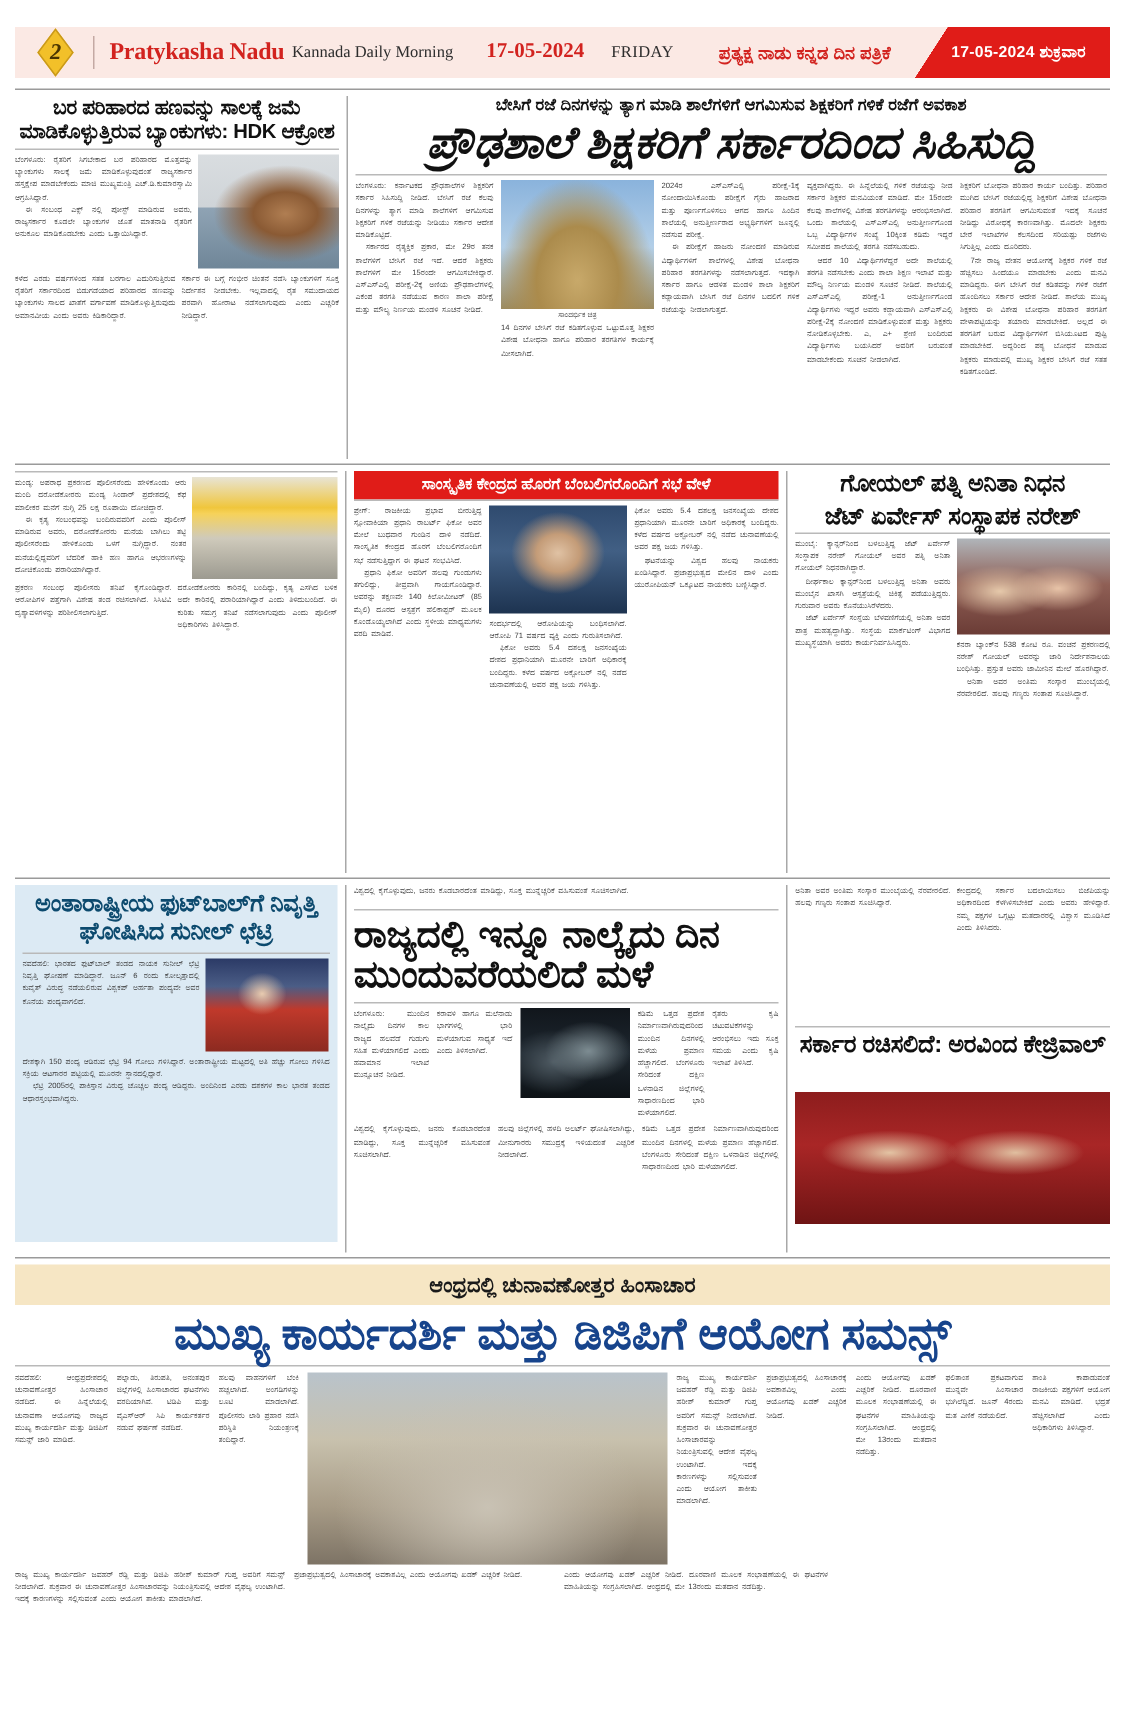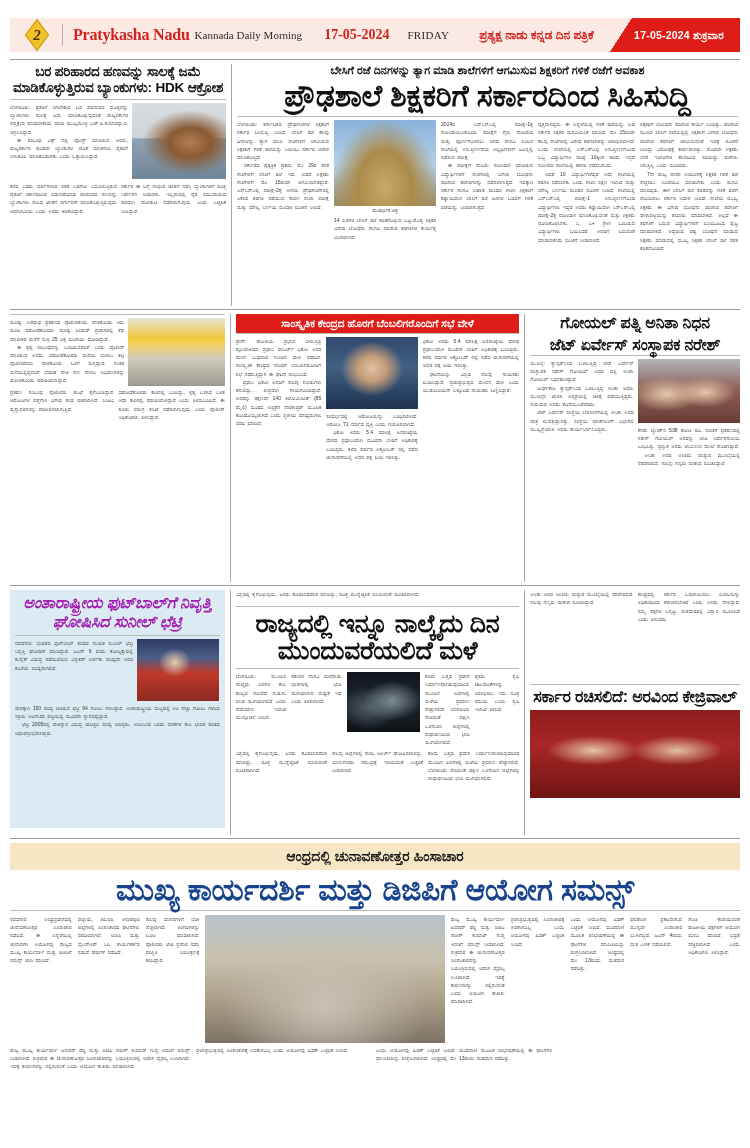--- a/index.html
+++ b/index.html
@@ -205,21 +205,21 @@
       linear-gradient(to bottom, #11161c 0%, #1d262e 50%, #0d1216 100%); }
   .ph-leaders { background:
       radial-gradient(ellipse at 30% 46%, #e3c4a4 0%, transparent 22%),
       radial-gradient(ellipse at 70% 46%, #e0bfa0 0%, transparent 22%),
       linear-gradient(to bottom, #8d1d1d 0%, #a92626 40%, #6f1414 100%); }
   .ph-street { background:
       radial-gradient(ellipse at 50% 70%, #c9c2b4 0%, transparent 60%),
       linear-gradient(to bottom, #b9c3cb 0%, #c8c1ad 35%, #a79b86 70%, #7d7365 100%); }
 
   .blue-box { background: #dceaf4; padding: 4px 5px; }
-  .blue-box .hl { color: #a21caf; font-style: italic; }
+  .blue-box .hl { color: #0c4a6e; }
 </style>
 </head>
 <body>
 
 <div class="masthead">
   <div class="pagebadge">
     <div class="dia"></div>
     <div class="num">2</div>
   </div>
   <div class="mast-sep"></div>
@@ -258,21 +258,21 @@
         <div style="width:105px;">
           <div class="txt p">ಸರ್ಕಾರ ಈ ಬಗ್ಗೆ ಗಂಭೀರ ಚಿಂತನೆ ನಡೆಸಿ ಬ್ಯಾಂಕುಗಳಿಗೆ ಸೂಕ್ತ ನಿರ್ದೇಶನ ನೀಡಬೇಕು. ಇಲ್ಲವಾದಲ್ಲಿ ರೈತ ಸಮುದಾಯದ ಪರವಾಗಿ ಹೋರಾಟ ನಡೆಸಲಾಗುವುದು ಎಂದು ಎಚ್ಚರಿಕೆ ನೀಡಿದ್ದಾರೆ.</div>
         </div>
       </div>
     </div>
 
     <div class="vrule"></div>
 
     <div class="col" style="width:501px;">
       <div class="kicker-plain" style="margin-bottom:2px;">ಬೇಸಿಗೆ ರಜೆ ದಿನಗಳನ್ನು ತ್ಯಾಗ ಮಾಡಿ ಶಾಲೆಗಳಿಗೆ ಆಗಮಿಸುವ ಶಿಕ್ಷಕರಿಗೆ ಗಳಿಕೆ ರಜೆಗೆ ಅವಕಾಶ</div>
-      <div class="hl hl-xl" style="text-align:center;line-height:1.08;margin-bottom:4px;">ಪ್ರೌಢಶಾಲೆ ಶಿಕ್ಷಕರಿಗೆ ಸರ್ಕಾರದಿಂದ ಸಿಹಿಸುದ್ದಿ</div>
+      <div class="hl hl-xl" style="text-align:center;line-height:1.08;margin-bottom:4px;font-style:italic;">ಪ್ರೌಢಶಾಲೆ ಶಿಕ್ಷಕರಿಗೆ ಸರ್ಕಾರದಿಂದ ಸಿಹಿಸುದ್ದಿ</div>
       <div class="rule-h thin" style="margin-bottom:3px;"></div>
 
       <div style="display:flex;gap:5px;">
         <div style="width:92px;">
           <div class="txt p">ಬೆಂಗಳೂರು: ಕರ್ನಾಟಕದ ಪ್ರೌಢಶಾಲೆಗಳ ಶಿಕ್ಷಕರಿಗೆ ಸರ್ಕಾರ ಸಿಹಿಸುದ್ದಿ ನೀಡಿದೆ. ಬೇಸಿಗೆ ರಜೆ ಕೆಲವು ದಿನಗಳನ್ನು ತ್ಯಾಗ ಮಾಡಿ ಶಾಲೆಗಳಿಗೆ ಆಗಮಿಸುವ ಶಿಕ್ಷಕರಿಗೆ ಗಳಿಕೆ ರಜೆಯನ್ನು ನೀಡಿಯು ಸರ್ಕಾರ ಆದೇಶ ಮಾಡಿಕೊಟ್ಟಿದೆ.</div>
           <div class="txt p">ಸರ್ಕಾರದ ರೈತ್ಯಕ್ತಿಕ ಪ್ರಕಾರ, ಮೇ 29ರ ತನಕ ಶಾಲೆಗಳಿಗೆ ಬೇಸಿಗೆ ರಜೆ ಇದೆ. ಆದರೆ ಶಿಕ್ಷಕರು ಶಾಲೆಗಳಿಗೆ ಮೇ 15ರಂದೇ ಆಗಮಿಸಬೇಕಿದ್ದಾರೆ. ಎಸ್ಎಸ್ಎಲ್ಸಿ ಪರೀಕ್ಷೆ-2ಕ್ಕೆ ಅಣಿಯ ಪ್ರೌಢಶಾಲೆಗಳಲ್ಲಿ ಎಕೆಂಪ ತರಗತಿ ನಡೆಯುವ ಕಾರಣ ಶಾಲಾ ಪರೀಕ್ಷೆ ಮತ್ತು ಮೌಲ್ಯ ನಿರ್ಣಯ ಮಂಡಳಿ ಸೂಚನೆ ನೀಡಿದೆ.</div>
         </div>
         <div style="width:102px;">
           <div class="photo ph-vidhana" style="height:86px;"></div>
           <div class="photo-cap-below">ಸಾಂದರ್ಭಿಕ ಚಿತ್ರ</div>
@@ -381,21 +381,21 @@
         <div class="txt p" style="margin-top:3px;">ದೇಶಕ್ಕಾಗಿ 150 ಪಂದ್ಯ ಆಡಿರುವ ಛೆಟ್ರಿ 94 ಗೋಲು ಗಳಿಸಿದ್ದಾರೆ. ಅಂತಾರಾಷ್ಟ್ರೀಯ ಮಟ್ಟದಲ್ಲಿ ಅತಿ ಹೆಚ್ಚು ಗೋಲು ಗಳಿಸಿದ ಸಕ್ರಿಯ ಆಟಗಾರರ ಪಟ್ಟಿಯಲ್ಲಿ ಮೂರನೇ ಸ್ಥಾನದಲ್ಲಿದ್ದಾರೆ.</div>
         <div class="txt p">ಛೆಟ್ರಿ 2005ರಲ್ಲಿ ಪಾಕಿಸ್ತಾನ ವಿರುದ್ಧ ಚೊಚ್ಚಲ ಪಂದ್ಯ ಆಡಿದ್ದರು. ಅಂದಿನಿಂದ ಎರಡು ದಶಕಗಳ ಕಾಲ ಭಾರತ ತಂಡದ ಆಧಾರಸ್ತಂಭವಾಗಿದ್ದರು.</div>
       </div>
     </div>
 
     <div class="vrule"></div>
 
     <div class="col" style="width:285px;">
       <div class="txt" style="height:14px;overflow:hidden;">ವಿಶ್ವದಲ್ಲಿ ಕೈಗೊಳ್ಳುವುದು, ಜನರು ಕೊಡಬಾರದೆಂತ ಮಾಡಿದ್ದು, ಸೂಕ್ತ ಮುನ್ನೆಚ್ಚರಿಕೆ ವಹಿಸುವಂತೆ ಸೂಚಿಸಲಾಗಿದೆ.</div>
       <div class="rule-h thin" style="margin:2px 0 3px;"></div>
-      <div class="hl hl-lg" style="text-align:center;line-height:1.08;margin-bottom:4px;">ರಾಜ್ಯದಲ್ಲಿ ಇನ್ನೂ ನಾಲ್ಕೈದು ದಿನ ಮುಂದುವರೆಯಲಿದೆ ಮಳೆ</div>
+      <div class="hl hl-lg" style="line-height:1.08;margin-bottom:4px;">ರಾಜ್ಯದಲ್ಲಿ ಇನ್ನೂ ನಾಲ್ಕೈದು ದಿನ ಮುಂದುವರೆಯಲಿದೆ ಮಳೆ</div>
       <div class="rule-h thin" style="margin-bottom:3px;"></div>
       <div style="display:flex;gap:5px;">
         <div style="width:52px;">
           <div class="txt p">ಬೆಂಗಳೂರು: ಮುಂದಿನ ನಾಲ್ಕೈದು ದಿನಗಳ ಕಾಲ ರಾಜ್ಯದ ಹಲವೆಡೆ ಗುಡುಗು ಸಹಿತ ಮಳೆಯಾಗಲಿದೆ ಎಂದು ಹವಾಮಾನ ಇಲಾಖೆ ಮುನ್ಸೂಚನೆ ನೀಡಿದೆ.</div>
         </div>
         <div style="width:52px;">
           <div class="txt p">ಕರಾವಳಿ ಹಾಗೂ ಮಲೆನಾಡು ಭಾಗಗಳಲ್ಲಿ ಭಾರಿ ಮಳೆಯಾಗುವ ಸಾಧ್ಯತೆ ಇದೆ ಎಂದು ತಿಳಿಸಲಾಗಿದೆ.</div>
         </div>
         <div style="width:76px;">
           <div class="photo ph-satellite" style="height:60px;"></div>
@@ -425,21 +425,21 @@
     <div class="col" style="width:211px;">
       <div style="display:flex;gap:4px;height:92px;overflow:hidden;">
         <div style="width:104px;">
           <div class="txt p">ಅನಿತಾ ಅವರ ಅಂತಿಮ ಸಂಸ್ಕಾರ ಮುಂಬೈಯಲ್ಲಿ ನೆರವೇರಲಿದೆ. ಹಲವು ಗಣ್ಯರು ಸಂತಾಪ ಸೂಚಿಸಿದ್ದಾರೆ.</div>
         </div>
         <div style="width:103px;">
           <div class="txt p">ಕೇಂದ್ರದಲ್ಲಿ ಸರ್ಕಾರ ಬದಲಾಯಿಸಲು ಬಿಜೆಪಿಯನ್ನು ಅಧಿಕಾರದಿಂದ ಕೆಳಗಿಳಿಸಬೇಕಿದೆ ಎಂದು ಅವರು ಹೇಳಿದ್ದಾರೆ. ನಮ್ಮ ಪಕ್ಷಗಳ ಒಗ್ಗಟ್ಟು ಮತದಾರರಲ್ಲಿ ವಿಶ್ವಾಸ ಮೂಡಿಸಿದೆ ಎಂದು ತಿಳಿಸಿದರು.</div>
         </div>
       </div>
       <div class="rule-h thin" style="margin:2px 0 3px;"></div>
-      <div class="hl hl-md" style="text-align:center;padding-bottom:3px;">ಸರ್ಕಾರ ರಚಿಸಲಿದೆ: ಅರವಿಂದ ಕೇಜ್ರಿವಾಲ್</div>
+      <div class="hl hl-md" style="text-align:center;padding-bottom:21px;">ಸರ್ಕಾರ ರಚಿಸಲಿದೆ: ಅರವಿಂದ ಕೇಜ್ರಿವಾಲ್</div>
       <div class="photo ph-leaders" style="height:88px;"></div>
     </div>
   </div>
 
   <div class="rule-h" style="margin:3px 0 4px;"></div>
 
   <div class="col">
     <div class="kicker-cream">ಆಂಧ್ರದಲ್ಲಿ ಚುನಾವಣೋತ್ತರ ಹಿಂಸಾಚಾರ</div>
     <div class="hl hl-xl hl-blue" style="text-align:center;line-height:1.1;margin:3px 0 4px;">ಮುಖ್ಯ ಕಾರ್ಯದರ್ಶಿ ಮತ್ತು ಡಿಜಿಪಿಗೆ ಆಯೋಗ ಸಮನ್ಸ್</div>
     <div class="rule-h thin" style="margin-bottom:4px;"></div>

